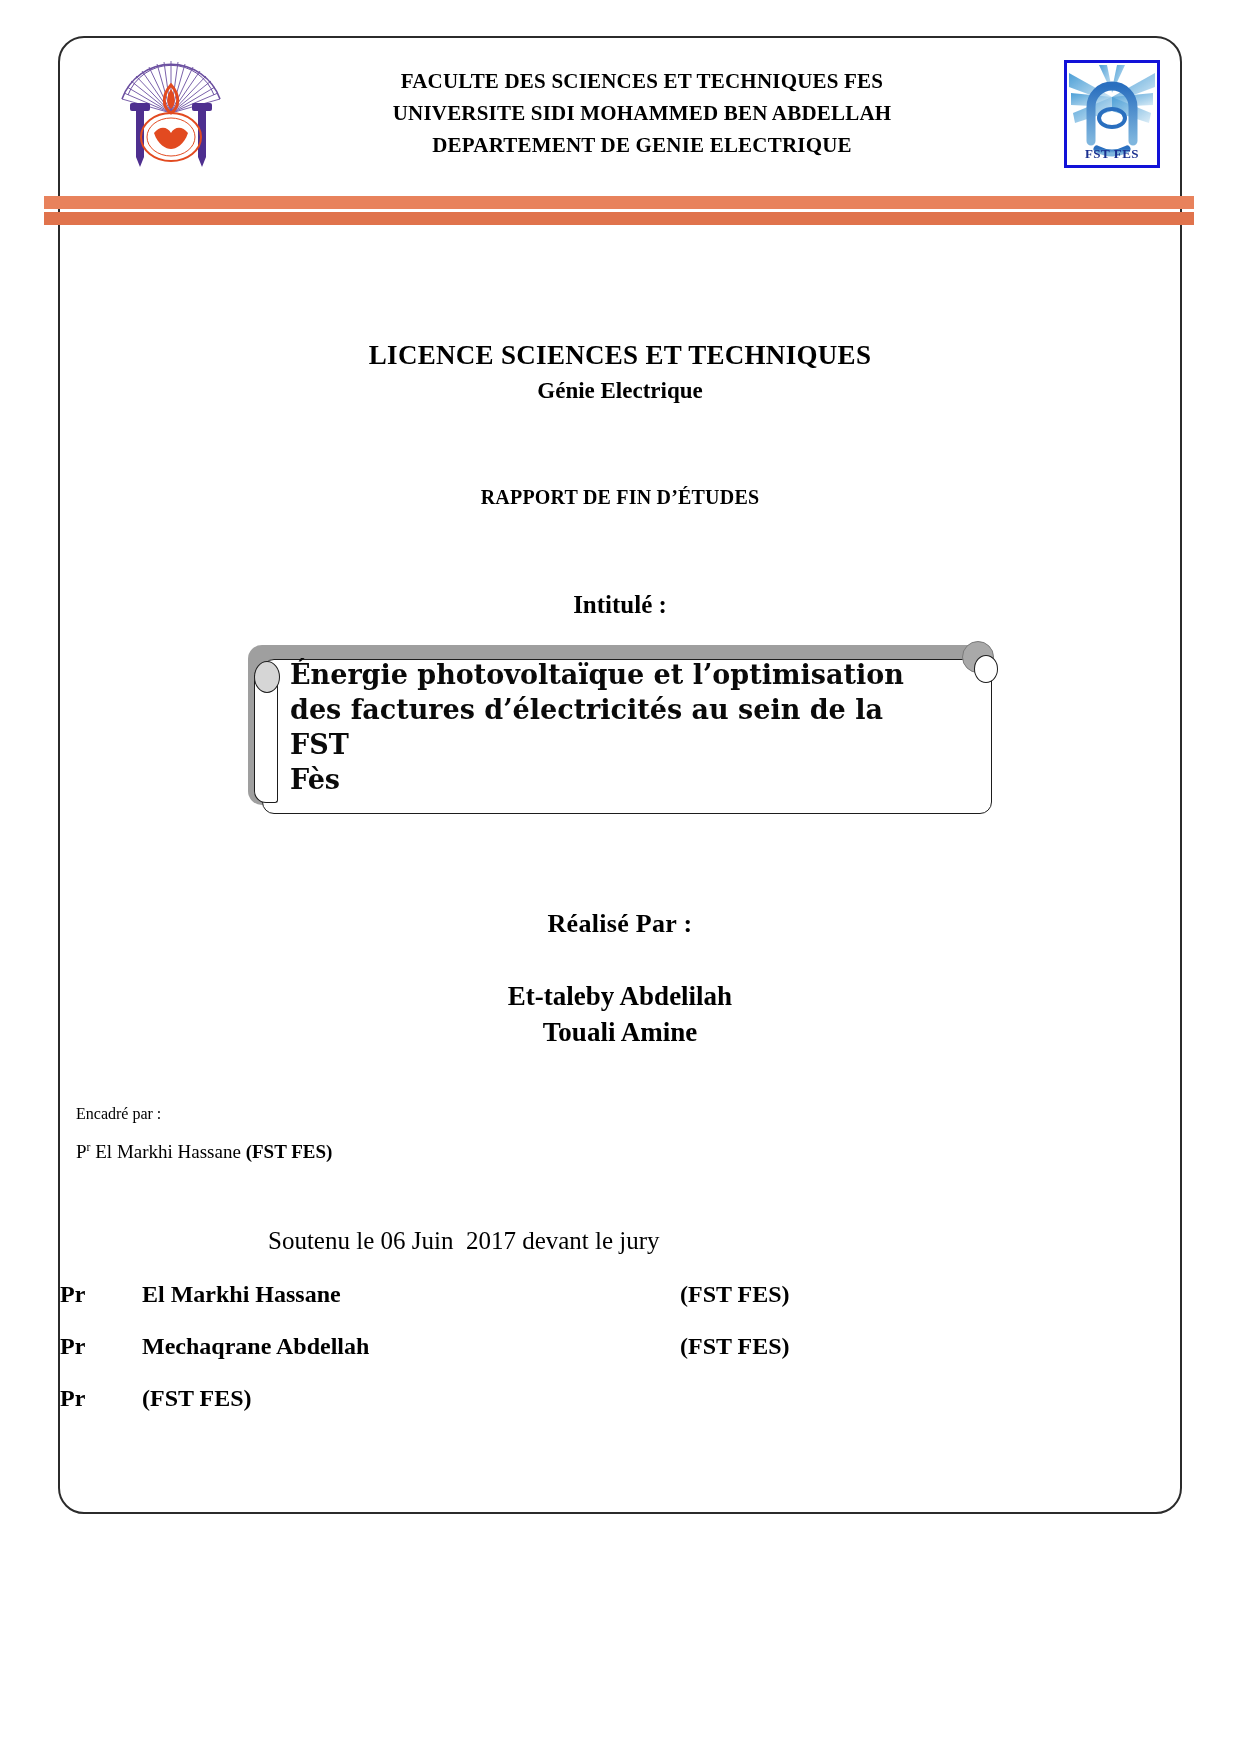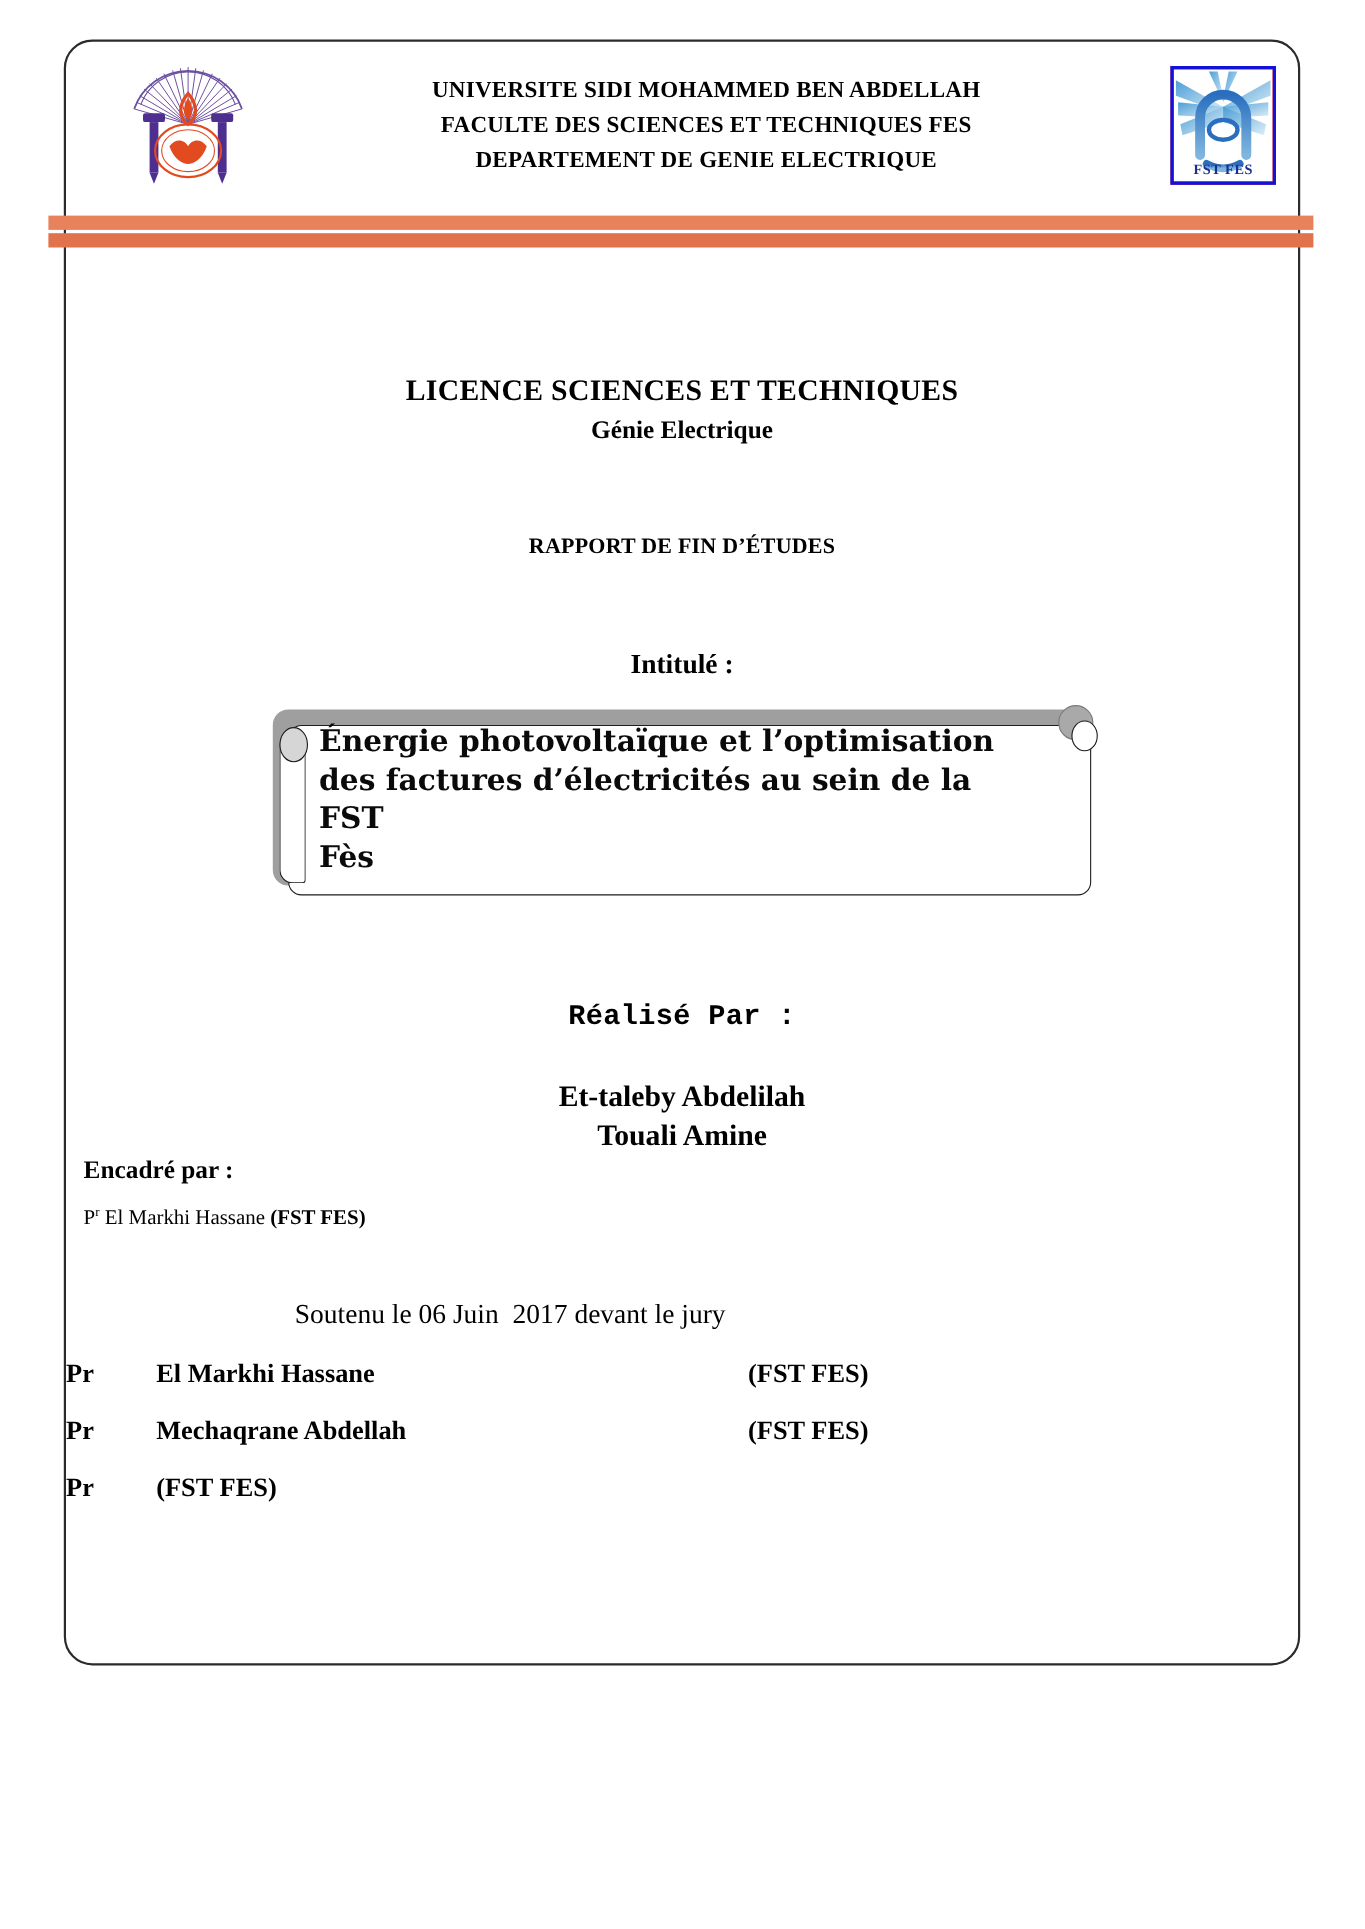--- a/index.html
+++ b/index.html
@@ -233,34 +233,34 @@
     background: #ffffff;
     box-sizing: border-box;
   }
 
   .realise {
     text-align: center;
     font-weight: bold;
     font-size: 26px;
     margin-top: 88px;
     letter-spacing: 0.3px;
-    font-family: Liberation Mono, monospace;
   }
 
   .authors {
     text-align: center;
     font-weight: bold;
     font-size: 27px;
     line-height: 1.33;
     margin-top: 40px;
   }
 
   .encadre {
-    font-weight: bold;
-    font-size: 23px;
+    font-weight: normal;
+    font-size: 16px;
+    margin-top: 54px;
     margin-left: 16px;
   }
   .supervisor {
     font-size: 19px;
     margin-top: 18px;
     margin-left: 16px;
   }
   .supervisor sup {
     font-size: 0.62em;
     vertical-align: super;
@@ -338,22 +338,22 @@
         <path d="M59 34 C54 41 54 50 59 54 C64 50 64 41 59 34 Z" fill="#e24a20"></path>
 
         <ellipse cx="59" cy="82" rx="30" ry="24" fill="none" stroke="#e24a20" stroke-width="2"></ellipse>
         <ellipse cx="59" cy="82" rx="24" ry="19" fill="none" stroke="#e24a20" stroke-width="1"></ellipse>
         <path d="M42 78 C48 70 56 72 59 78 C62 72 70 70 76 78 C72 90 64 94 59 94 C54 94 46 90 42 78 Z" fill="#e24a20"></path>
         <text x="59" y="106" font-family="DejaVu Sans, sans-serif" font-size="5" fill="#e24a20" text-anchor="middle">.....</text>
       </svg>
     </div>
 
     <div class="header-titles">
+      <div>FACULTE DES SCIENCES ET TECHNIQUES FES</div>
       <div>UNIVERSITE SIDI MOHAMMED BEN ABDELLAH</div>
-      <div>FACULTE DES SCIENCES ET TECHNIQUES FES</div>
       <div>DEPARTEMENT DE GENIE ELECTRIQUE</div>
     </div>
 
     <div class="fst-logo">
       <svg width="90" height="102" viewBox="0 0 90 102" aria-hidden="true">
         <defs>
           <linearGradient id="gRay" x1="0" y1="0" x2="1" y2="1">
             <stop offset="0%" stop-color="#2e8fd0"></stop>
             <stop offset="100%" stop-color="#d9ecf7"></stop>
           </linearGradient>

